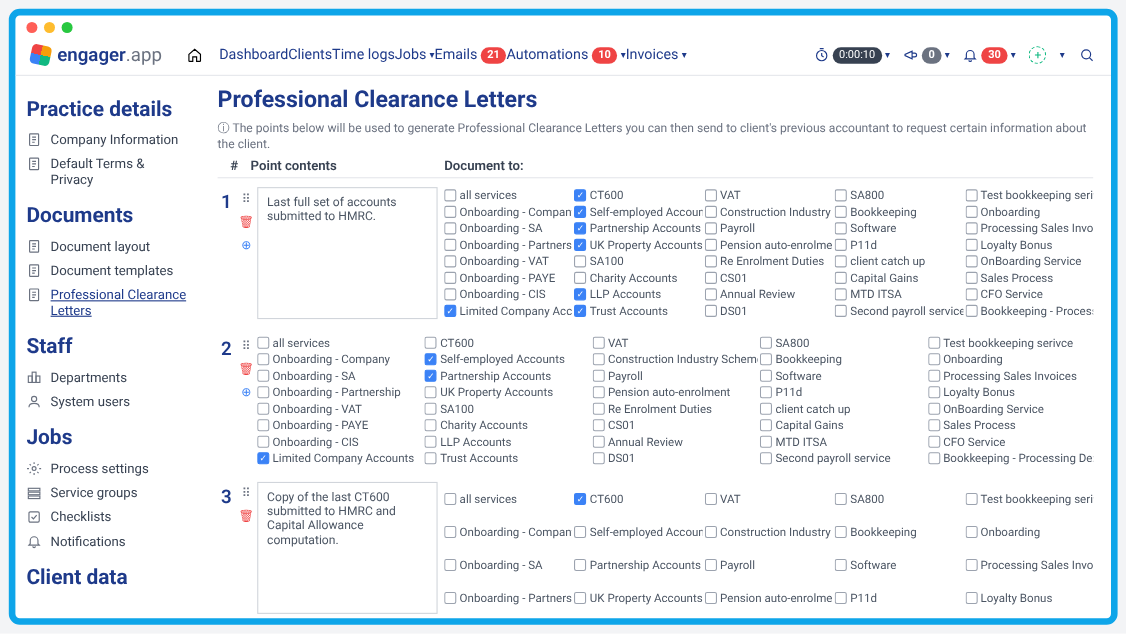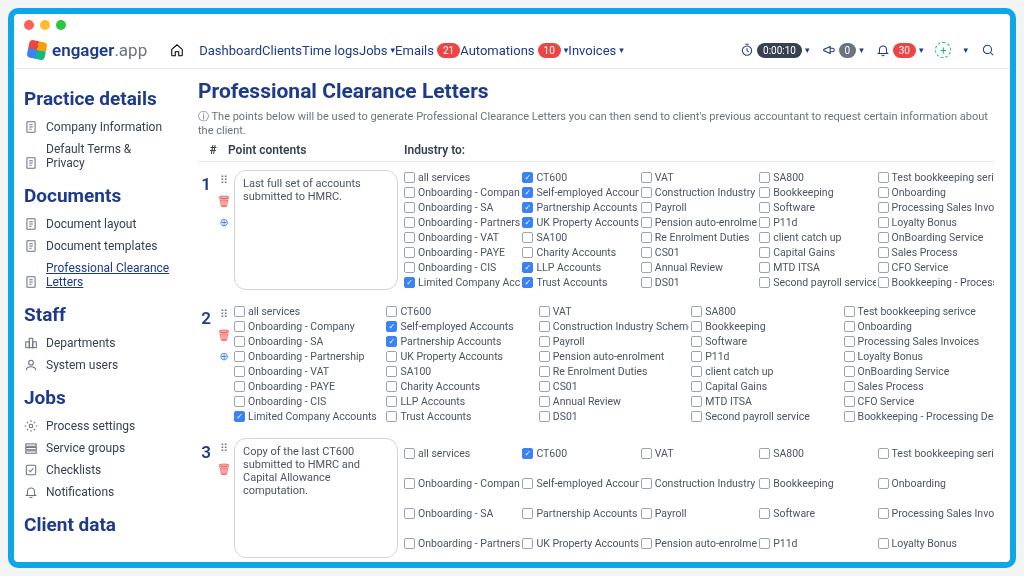--- a/index.html
+++ b/index.html
@@ -7,46 +7,46 @@
 .window{background:#fff;border-radius:10px;overflow:hidden;width:1008px;height:560px;border:6px solid #0ea5e9;display:flex;flex-direction:column}
 .titlebar{height:22px;display:flex;align-items:center;padding:0 10px;gap:6px}
 .tdot{width:10px;height:10px;border-radius:50%}
 .td-r{background:#ff5f57}.td-y{background:#febc2e}.td-g{background:#28c840}
 .topbar{display:flex;align-items:center;padding:4px 14px 8px;gap:14px;border-bottom:1px solid #e5e7eb}
 .logo{display:flex;align-items:center;font-size:17px;font-weight:600;color:#1e3a8a;gap:6px;margin-right:8px}
 .logo-mark{width:18px;height:18px;background:conic-gradient(#f59e0b 0 90deg,#10b981 90deg 180deg,#3b82f6 180deg 270deg,#ef4444 270deg 360deg);border-radius:4px;transform:rotate(12deg)}
 .logo .app{color:#6b7280;font-weight:400}
 .nav{display:flex;align-items:center;gap:0;color:#1e3a8a;font-size:13px}
 .nav-item{display:flex;align-items:center;gap:3px;cursor:pointer;white-space:nowrap}
-.badge{background:#ef4444;color:#fff;border-radius:10px;padding:0 6px;font-size:10px;line-height:15px;font-weight:400}
+.badge{background:#ef4444;color:#fff;border-radius:10px;padding:0 6px;font-size:10px;line-height:15px;font-weight:700}
 .pill{background:#374151;color:#fff;border-radius:10px;padding:0 6px;font-size:10px;line-height:15px}
 .caret{font-size:9px;color:#1e3a8a}
 .topbar-right{display:flex;align-items:center;gap:12px;margin-left:auto;color:#1e3a8a}
 .icn{width:16px;height:16px;display:inline-flex;align-items:center;justify-content:center}
 .plus-circ{width:16px;height:16px;border:1.5px dashed #10b981;border-radius:50%;display:flex;align-items:center;justify-content:center;color:#10b981;font-size:11px}
 .content{display:flex;flex:1;overflow:hidden}
 .sidebar{width:168px;padding:8px 10px;overflow-y:auto;font-size:12px;color:#374151}
 .sb-head{font-size:19px;font-weight:700;color:#1e3a8a;margin:10px 0 6px}
-.sb-item{display:flex;align-items:flex-end;gap:8px;padding:4px 0;cursor:pointer;color:#374151}
+.sb-item{display:flex;align-items:flex-start;gap:8px;padding:4px 0;cursor:pointer;color:#374151}
 .sb-item.active{color:#1e3a8a}
 .sb-item.active .sb-label{text-decoration:underline}
 .sb-ic{width:14px;height:14px;display:inline-flex;align-items:center;justify-content:center;color:#6b7280}
 .main{flex:1;padding:10px 16px;overflow-y:auto}
 h1{color:#1e3a8a;font-size:21px;font-weight:700;margin-bottom:6px}
 .info{font-size:11px;color:#6b7280;margin-bottom:2px}
 .thead{display:flex;font-size:12px;font-weight:600;color:#374151;padding:4px 0;border-bottom:1px solid #e5e7eb;margin-bottom:8px}
 .col-num{width:30px;text-align:center}
 .col-content{width:176px}
 .col-applies{flex:1}
 .row{display:flex;margin-bottom:14px;font-size:11px}
 .rownum{width:16px;font-size:17px;font-weight:600;color:#1e3a8a;padding-top:4px;text-align:center}
 .rowtools{width:20px;display:flex;flex-direction:column;gap:8px;align-items:center;padding-top:4px;color:#6b7280}
 .rowtools .del{color:#ef4444}
 .rowtools .add{color:#3b82f6}
-.content-box{width:164px;border:1px solid #d1d5db;border-radius:12px;padding:6px 8px;margin-right:6px;font-size:11px;color:#4b5563;min-height:120px}
+.content-box{width:164px;border:1px solid #d1d5db;border-radius:0;padding:6px 8px;margin-right:6px;font-size:11px;color:#4b5563;min-height:120px}
 .grid{flex:1;display:grid;grid-template-columns:repeat(6,1fr);gap-row:3px;column-gap:2px}
 .chk{display:flex;align-items:center;gap:3px;font-size:10.5px;color:#4b5563;white-space:nowrap;overflow:hidden;text-overflow:ellipsis;padding:1px 0}
 .cb{width:11px;height:11px;border:1px solid #9ca3af;border-radius:2px;flex-shrink:0;display:inline-flex;align-items:center;justify-content:center;font-size:8px;color:#fff}
 .cb.on{background:#3b82f6;border-color:#3b82f6}
 svg{width:14px;height:14px;stroke:currentColor;fill:none;stroke-width:1.8}
 </style>
 </head>
 <body>
 
 <div class="window">
@@ -230,21 +230,21 @@
         </div>
         <div class="sb-head">Client data</div>
       </aside>
 
     <main class="main">
       <h1>Professional Clearance Letters</h1>
       <div class="info">ⓘ The points below will be used to generate Professional Clearance Letters you can then send to client's previous accountant to request certain information about the client.</div>
       <div class="thead">
         <div class="col-num">#</div>
         <div class="col-content">Point contents</div>
-        <div class="col-applies">Industry to:</div>
+        <div class="col-applies">Document to:</div>
       </div>
       <div id="rows">
           <div class="row">
        <div class="rownum">1</div>
        <div class="rowtools">
               <span>⠿</span>
               <span class="del">🗑</span>
               <span class="add">⊕</span>
             </div>
        <div class="content-box">Last full set of accounts submitted to HMRC.</div>

